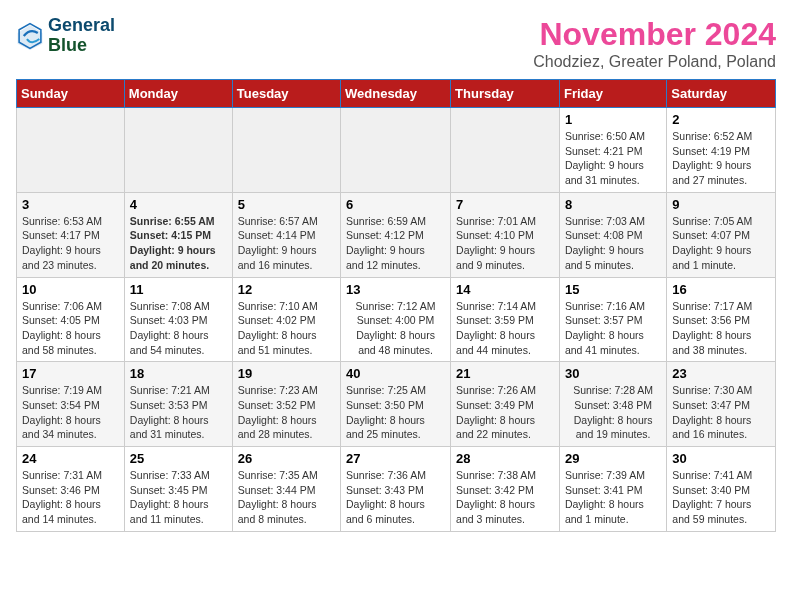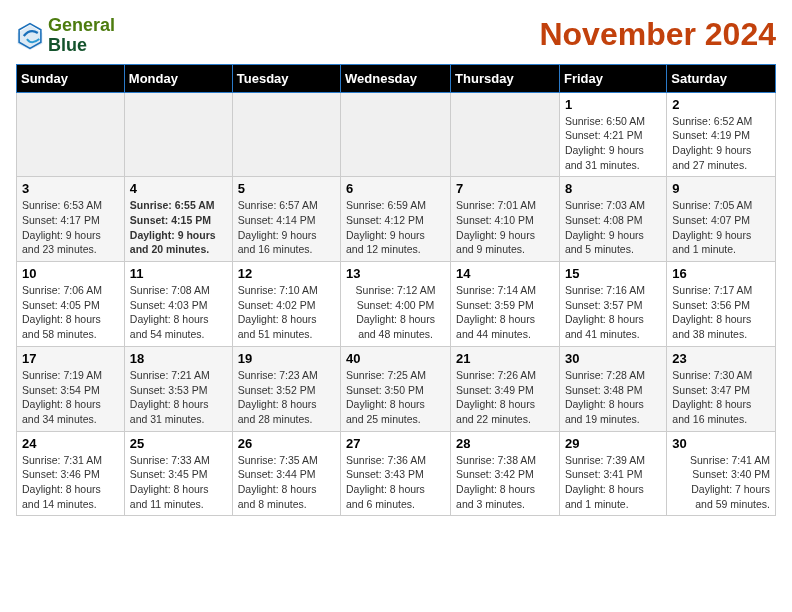--- a/index.html
+++ b/index.html
@@ -19,45 +19,45 @@
     .logo {
       display: flex;
       align-items: center;
       gap: 4px;
     }
     .logo-text {
       font-size: 18px;
       font-weight: bold;
       line-height: 1.1;
     }
-    .logo-text .general { color: #4d7c0f; }
+    .logo-text .general { color: #0c4a6e; }
     .logo-text .blue { color: #14532d; }
     .logo-icon {
       width: 28px;
       height: 28px;
     }
     .title-section {
       text-align: right;
     }
     .calendar-title {
       font-size: 32px;
       font-weight: bold;
-      color: #c2410c;
+      color: #ec4899;
     }
     .calendar-subtitle {
       font-size: 16px;
       color: #555;
     }
     table {
       width: 100%;
       border-collapse: collapse;
       font-size: 11px;
     }
     thead tr th {
-      background-color: #000000;
+      background-color: #b91c1c;
       color: #fff;
       padding: 6px 4px;
       text-align: left;
       font-size: 13px;
       font-weight: bold;
       border: 1px solid #2a7ac9;
     }
     tbody tr td {
       border: 1px solid #ccc;
       padding: 4px 5px;
@@ -95,20 +95,21 @@
       <path d="M10,18 Q18,8 28,14" stroke="#1a6fba" stroke-width="3" fill="none"></path>
       <path d="M14,22 Q20,30 30,22" stroke="#2a9ad4" stroke-width="2.5" fill="none"></path>
     </svg>
     <div class="logo-text">
       <div class="general">General</div>
       <div class="blue">Blue</div>
     </div>
   </div>
   <div class="title-section">
     <div class="calendar-title">November 2024</div>
+    <div class="calendar-subtitle">Chodziez, Greater Poland, Poland</div>
   </div>
 </div>
 
 <table>
   <thead>
     <tr>
     <th>Sunday</th>
         <th>Monday</th>
         <th>Tuesday</th>
         <th>Wednesday</th>
@@ -251,21 +252,21 @@
 Daylight: 8 hours and 25 minutes.</div>
         </td>
         <td>
           <span class="day-number">21</span>
           <div class="day-info" style="white-space: pre-line;">Sunrise: 7:26 AM
 Sunset: 3:49 PM
 Daylight: 8 hours and 22 minutes.</div>
         </td>
         <td>
           <span class="day-number">30</span>
-          <div class="day-info" style="white-space: pre-line;">Sunrise: 7:28 AM
+          <div class="day-info" style="white-space: pre-line; text-align: center;">Sunrise: 7:28 AM
 Sunset: 3:48 PM
 Daylight: 8 hours and 19 minutes.</div>
         </td>
         <td>
           <span class="day-number">23</span>
           <div class="day-info" style="white-space: pre-line;">Sunrise: 7:30 AM
 Sunset: 3:47 PM
 Daylight: 8 hours and 16 minutes.</div>
         </td>
       </tr>
@@ -301,19 +302,19 @@
 Daylight: 8 hours and 3 minutes.</div>
         </td>
         <td>
           <span class="day-number">29</span>
           <div class="day-info" style="white-space: pre-line;">Sunrise: 7:39 AM
 Sunset: 3:41 PM
 Daylight: 8 hours and 1 minute.</div>
         </td>
         <td>
           <span class="day-number">30</span>
-          <div class="day-info" style="white-space: pre-line; text-align: right;">Sunrise: 7:41 AM
+          <div class="day-info" style="white-space: pre-line;">Sunrise: 7:41 AM
 Sunset: 3:40 PM
 Daylight: 7 hours and 59 minutes.</div>
         </td>
       </tr>
     </tbody>
 </table>
 
 </body></html>

